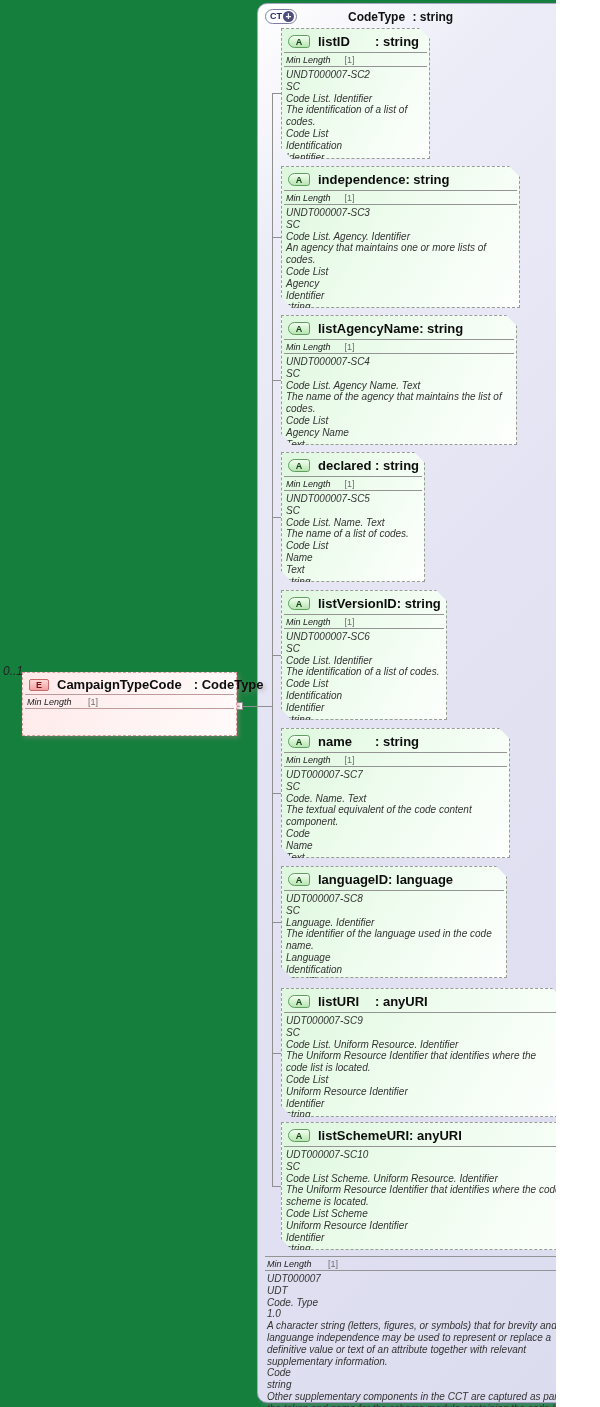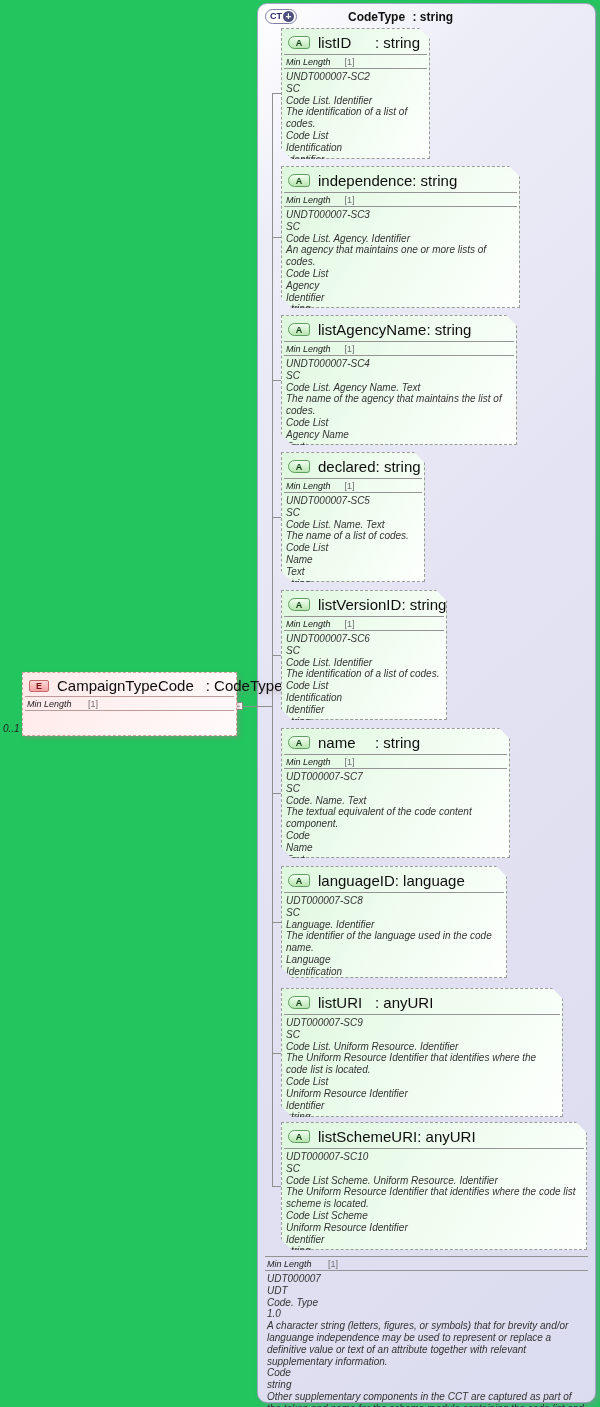--- a/index.html
+++ b/index.html
@@ -1,16 +1,16 @@
 <!DOCTYPE html>
 <html><head>
 <meta charset="utf-8">
 <style>
   html,body{margin:0;padding:0;background:#fff;}
-  .canvas{position:relative;width:600px;height:1407px;font-family:"Liberation Sans",sans-serif;overflow:hidden;background:#22c55e;}
+  .canvas{position:relative;width:556px;height:1407px;font-family:"Liberation Sans",sans-serif;overflow:hidden;background:#15803d;}
 
   
   .ct-box{position:absolute;left:257px;top:3px;width:339px;height:1400px;
     border:1px solid #a6a6c2;border-radius:10px;box-sizing:border-box;
     background:linear-gradient(135deg,#ffffff 0%,#ededf8 14%,#e3e3f3 45%,#dcdcf0 100%);
     box-shadow:3px 3px 5px rgba(140,140,165,.45);}
   .ct-header{position:absolute;left:7px;top:5px;display:flex;align-items:center;gap:7px;}
   .ct-icon{display:flex;align-items:center;gap:1px;border:1px solid #7f7fa6;border-radius:8px;
     background:#fff;height:15px;padding:0 2px 0 4px;box-sizing:border-box;}
   .ct-icon .ct-txt{font-size:9px;font-weight:bold;color:#2b2b6e;line-height:13px;}
@@ -48,33 +48,33 @@
   .a4{left:281px;top:452px;width:144px;height:130px;}
   .a5{left:281px;top:590px;width:166px;height:130px;}
   .a6{left:281px;top:728px;width:229px;height:130px;}
   .a7{left:281px;top:866px;width:226px;height:112px;}
   .a8{left:281px;top:988px;width:282px;height:129px;}
   .a9{left:281px;top:1122px;width:306px;height:128px;}
   .attr-header{display:flex;align-items:center;gap:8px;padding:5px 6px 3px 6px;}
   .a-icon{flex:0 0 auto;width:22px;height:13px;border:1px solid #5f9e5f;border-radius:7px 3px 3px 7px;
     background:linear-gradient(#f2fff2,#b9e5b1);font-size:9px;font-weight:bold;color:#164016;
     display:flex;align-items:center;justify-content:center;box-sizing:border-box;}
-  .attr-title{font-size:15px;font-weight:normal;color:#0d0d0d;white-space:nowrap;}
+  .attr-title{font-size:13px;font-weight:bold;color:#0d0d0d;white-space:nowrap;}
   .attr-title .nm{display:inline-block;min-width:57px;}
 
   
   .elem{position:absolute;left:22px;top:672px;width:215px;height:64px;box-sizing:border-box;
     border:1px dashed #dd9b9b;background:linear-gradient(120deg,#ffe9e9 0%,#fff3f3 55%,#fffafa 100%);
     filter:drop-shadow(2px 2px 2px rgba(160,130,130,.5));}
   .e-icon{flex:0 0 auto;width:20px;height:12px;border:1px solid #c46a6a;border-radius:2px;
     background:linear-gradient(#ffd8d8,#f2a2a2);font-size:9px;font-weight:bold;color:#7a1212;
     display:flex;align-items:center;justify-content:center;box-sizing:border-box;}
   .elem .attr-header{padding:4px 6px 2px 6px;}
   .elem .attr-title .nm{min-width:0;margin-right:12px;}
-  .card-label{position:absolute;left:3px;top:723px;font-size:10px;font-style:italic;color:#222;}
+  .card-label{position:absolute;left:3px;top:664px;font-size:12px;font-style:italic;color:#222;}
 </style>
 </head>
 <body>
 
 <div class="canvas">
 
   <div class="ct-box">
     <div class="ct-header">
       <span class="ct-icon">
         <span class="ct-txt">CT</span>

